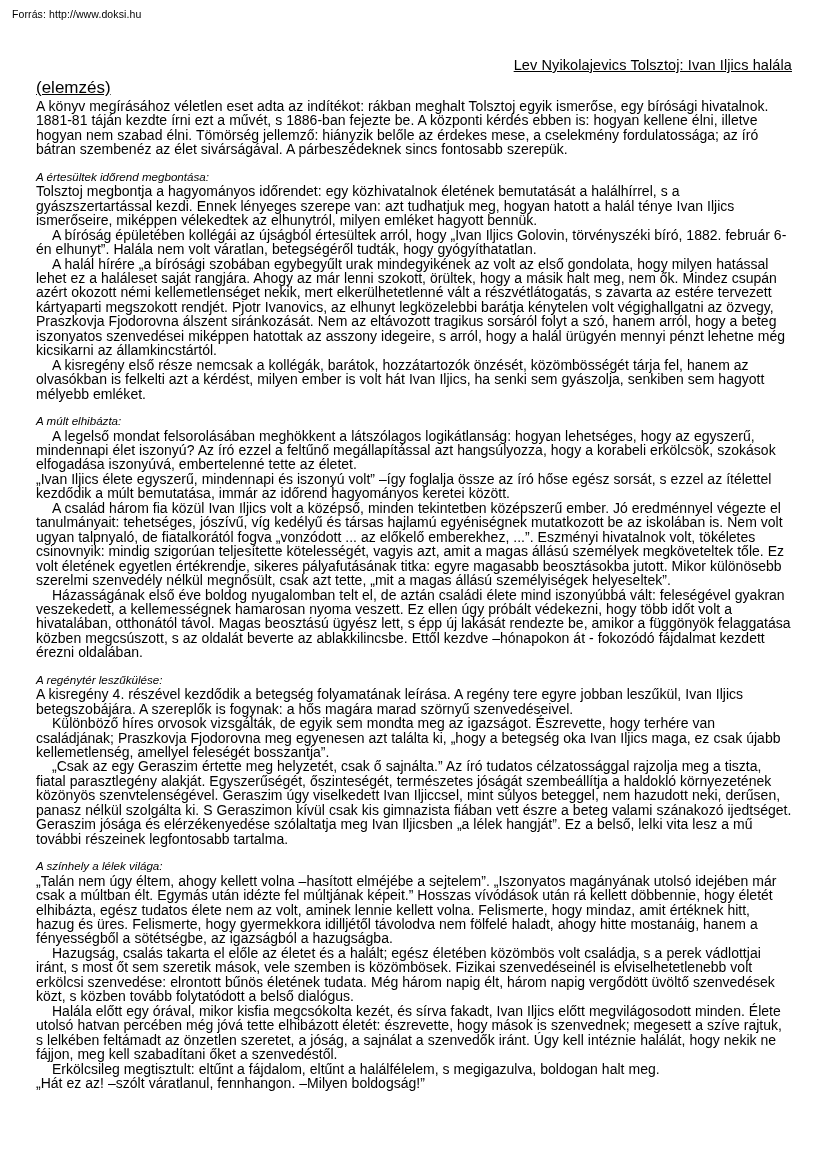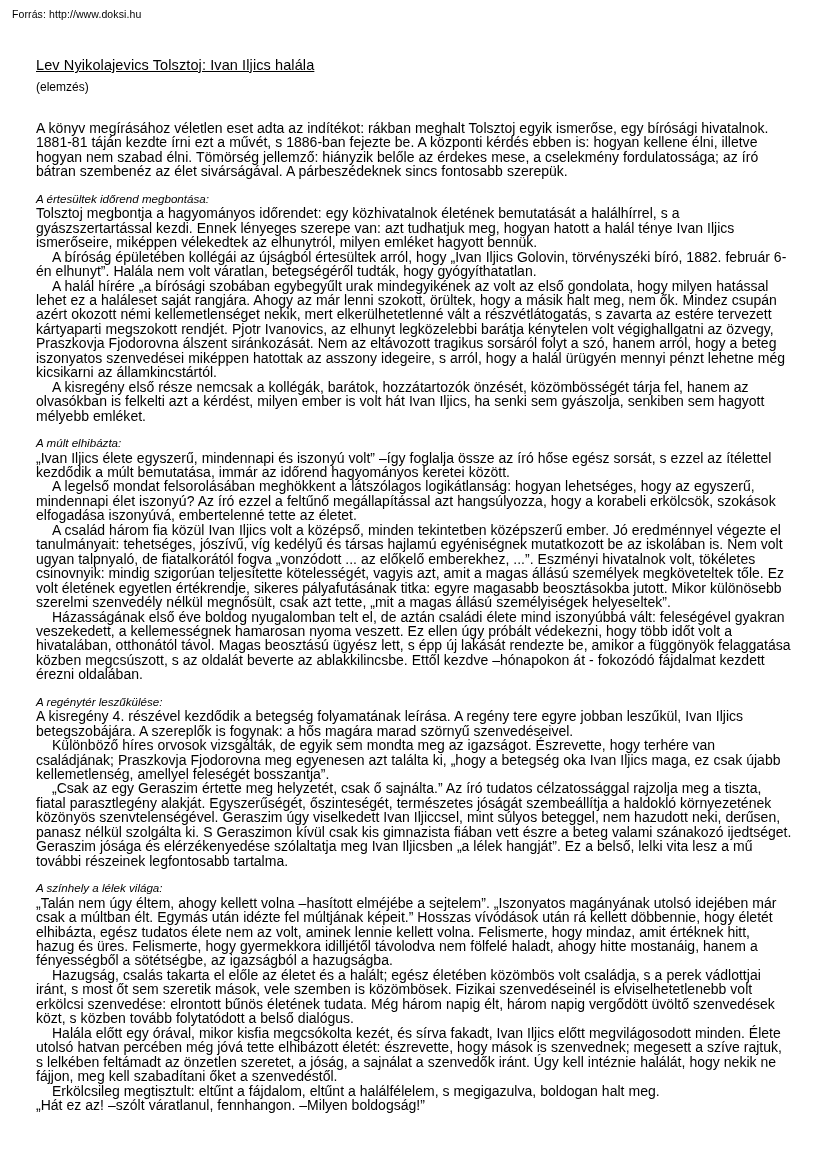--- a/index.html
+++ b/index.html
@@ -29,32 +29,33 @@
     letter-spacing: 0.1px;
     color: #000;
   }
   .content {
     position: absolute;
     left: 36px;
     top: 56px;
     width: 756px;
   }
   .doc-title {
-    text-align: left;
+    text-align: right;
     font-size: 14.5px;
     font-weight: normal;
     text-decoration: underline;
     margin: 0 0 6px 0;
     line-height: 18px;
     letter-spacing: 0.1px;
   }
   .subtitle {
-    font-size: 12px;
+    font-size: 17px;
     line-height: 15px;
-    margin: 0 0 26px 0;
+    margin: 0 0 4px 0;
+    text-decoration: underline;
   }
   p.body-text {
     font-size: 14px;
     line-height: 14.45px;
     margin: 0;
     text-align: left;
     letter-spacing: 0.01px;
     word-spacing: 0.1px;
   }
   p.indent {
@@ -89,22 +90,22 @@
 
     <p class="section-head">A értesültek időrend megbontása:</p>
     <p class="body-text">Tolsztoj megbontja a hagyományos időrendet: egy közhivatalnok életének bemutatását a halálhírrel, s a gyászszertartással kezdi. Ennek lényeges szerepe van: azt tudhatjuk meg, hogyan hatott a halál ténye Ivan Iljics ismerőseire, miképpen vélekedtek az elhunytról, milyen emléket hagyott bennük.</p>
     <p class="body-text indent">A bíróság épületében kollégái az újságból értesültek arról, hogy „Ivan Iljics Golovin, törvényszéki bíró, 1882. február 6-én elhunyt”. Halála nem volt váratlan, betegségéről tudták, hogy gyógyíthatatlan.</p>
     <p class="body-text indent">A halál hírére „a bírósági szobában egybegyűlt urak mindegyikének az volt az első gondolata, hogy milyen hatással lehet ez a haláleset saját rangjára. Ahogy az már lenni szokott, örültek, hogy a másik halt meg, nem ők. Mindez csupán azért okozott némi kellemetlenséget nekik, mert elkerülhetetlenné vált a részvétlátogatás, s zavarta az estére tervezett kártyaparti megszokott rendjét. Pjotr Ivanovics, az elhunyt legközelebbi barátja kénytelen volt végighallgatni az özvegy, Praszkovja Fjodorovna álszent siránkozását. Nem az eltávozott tragikus sorsáról folyt a szó, hanem arról, hogy a beteg iszonyatos szenvedései miképpen hatottak az asszony idegeire, s arról, hogy a halál ürügyén mennyi pénzt lehetne még kicsikarni az államkincstártól.</p>
     <p class="body-text indent">A kisregény első része nemcsak a kollégák, barátok, hozzátartozók önzését, közömbösségét tárja fel, hanem az olvasókban is felkelti azt a kérdést, milyen ember is volt hát Ivan Iljics, ha senki sem gyászolja, senkiben sem hagyott mélyebb emléket.</p>
 
     <div class="gap"></div>
 
     <p class="section-head">A múlt elhibázta:</p>
+    <p class="body-text indent">A legelső mondat felsorolásában meghökkent a látszólagos logikátlanság: hogyan lehetséges, hogy az egyszerű, mindennapi élet iszonyú? Az író ezzel a feltűnő megállapítással azt hangsúlyozza, hogy a korabeli erkölcsök, szokások elfogadása iszonyúvá, embertelenné tette az életet.</p>
     <p class="body-text">„Ivan Iljics élete egyszerű, mindennapi és iszonyú volt” –így foglalja össze az író hőse egész sorsát, s ezzel az ítélettel kezdődik a múlt bemutatása, immár az időrend hagyományos keretei között.</p>
-    <p class="body-text indent">A legelső mondat felsorolásában meghökkent a látszólagos logikátlanság: hogyan lehetséges, hogy az egyszerű, mindennapi élet iszonyú? Az író ezzel a feltűnő megállapítással azt hangsúlyozza, hogy a korabeli erkölcsök, szokások elfogadása iszonyúvá, embertelenné tette az életet.</p>
     <p class="body-text indent">A család három fia közül Ivan Iljics volt a középső, minden tekintetben középszerű ember. Jó eredménnyel végezte el tanulmányait: tehetséges, jószívű, víg kedélyű és társas hajlamú egyéniségnek mutatkozott be az iskolában is. Nem volt ugyan talpnyaló, de fiatalkorától fogva „vonzódott ... az előkelő emberekhez, ...”. Eszményi hivatalnok volt, tökéletes csinovnyik: mindig szigorúan teljesítette kötelességét, vagyis azt, amit a magas állású személyek megköveteltek tőle. Ez volt életének egyetlen értékrendje, sikeres pályafutásának titka: egyre magasabb beosztásokba jutott. Mikor különösebb szerelmi szenvedély nélkül megnősült, csak azt tette, „mit a magas állású személyiségek helyeseltek”.</p>
     <p class="body-text indent">Házasságának első éve boldog nyugalomban telt el, de aztán családi élete mind iszonyúbbá vált: feleségével gyakran veszekedett, a kellemességnek hamarosan nyoma veszett.  Ez ellen úgy próbált védekezni, hogy több időt volt a hivatalában, otthonától távol. Magas beosztású ügyész lett, s épp új lakását rendezte be, amikor a függönyök felaggatása közben megcsúszott, s az oldalát beverte az ablakkilincsbe. Ettől kezdve –hónapokon át - fokozódó fájdalmat kezdett érezni oldalában.</p>
 
     <div class="gap"></div>
 
     <p class="section-head">A regénytér leszűkülése:</p>
     <p class="body-text">A kisregény 4. részével kezdődik a betegség folyamatának leírása. A regény tere egyre jobban leszűkül, Ivan Iljics betegszobájára. A szereplők is fogynak: a hős magára marad szörnyű szenvedéseivel.</p>
     <p class="body-text indent">Különböző híres orvosok vizsgálták, de egyik sem mondta meg az igazságot. Észrevette, hogy terhére van családjának; Praszkovja Fjodorovna meg egyenesen azt találta ki, „hogy a betegség oka Ivan Iljics maga, ez csak újabb kellemetlenség, amellyel feleségét bosszantja”.</p>
     <p class="body-text indent">„Csak az egy Geraszim értette meg helyzetét, csak ő sajnálta.” Az író tudatos célzatossággal rajzolja meg a tiszta, fiatal parasztlegény alakját. Egyszerűségét, őszinteségét, természetes jóságát szembeállítja a haldokló környezetének közönyös szenvtelenségével. Geraszim úgy viselkedett Ivan Iljiccsel, mint súlyos beteggel, nem hazudott neki, derűsen, panasz nélkül szolgálta ki. S Geraszimon kívül csak kis gimnazista fiában vett észre a beteg valami szánakozó ijedtséget. Geraszim jósága és elérzékenyedése szólaltatja meg Ivan Iljicsben „a lélek hangját”. Ez a belső, lelki vita lesz a mű további részeinek legfontosabb tartalma.</p>
 

